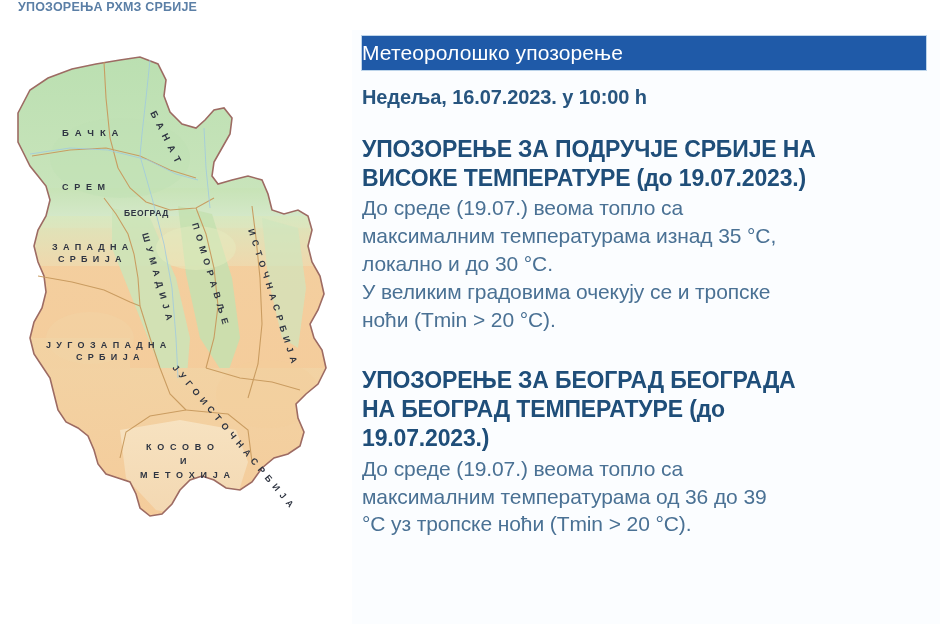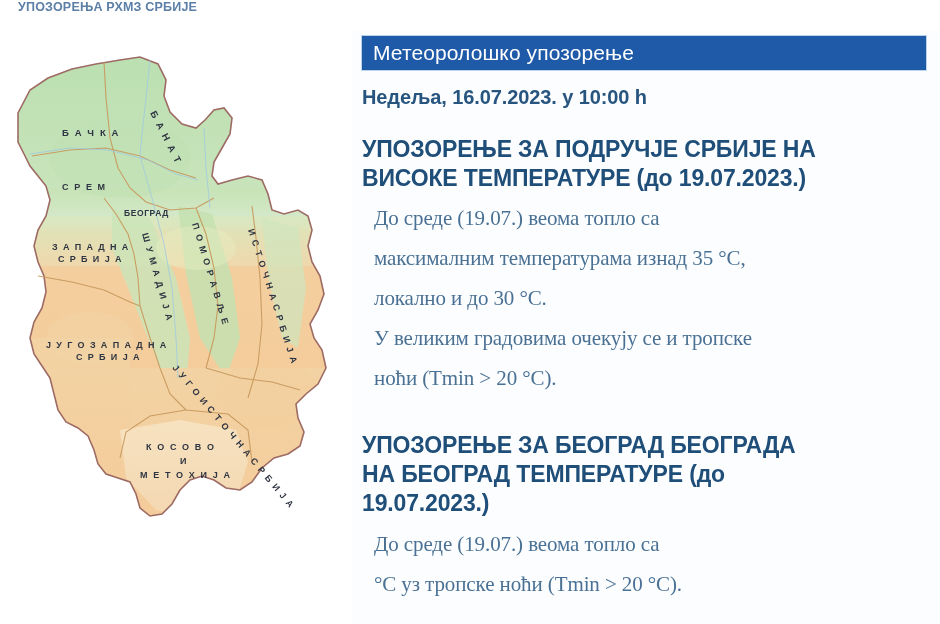--- a/index.html
+++ b/index.html
@@ -56,21 +56,20 @@
     position: absolute;
     left: 9px;
     top: 5px;
     width: 566px;
     height: 36px;
     background: #1f5aa8;
     border: 1px solid #bcd4ea;
     box-sizing: border-box;
     display: flex;
     align-items: center;
-    padding-left: 11px;
   }
   .warning-bar-label {
     color: #ffffff;
     font-size: 21px;
     font-weight: 400;
     letter-spacing: 0.1px;
     white-space: nowrap;
   }
 
   .warning-body {
@@ -102,21 +101,21 @@
   .alert-heading .lc { text-transform: none; }
 
   .alert-text {
     font-size: 21px;
     font-weight: 400;
     color: #4a7194;
     line-height: 1.33;
     margin: 0;
     letter-spacing: -0.1px;
   }
-  .alert-text p { margin: 12px; font-family: Liberation Serif, serif; }
+  .alert-text p { margin: 0; }
 
   .gap { height: 26px; }
 
   
   .mlabel {
     font-family: "Liberation Sans", sans-serif;
     font-weight: bold;
     fill: #2f3542;
   }
 </style>
@@ -290,18 +289,19 @@
     <div class="gap"></div>
 
     <div class="alert-block">
       <div class="alert-heading">
         <span>УПОЗОРЕЊЕ ЗА БЕОГРАД БЕОГРАДА</span><br>
         <span>НА БЕОГРАД ТЕМПЕРАТУРЕ (</span><span class="lc">до</span><br>
         <span>19.07.2023.)</span>
       </div>
       <div class="alert-text">
         <p>До среде (19.07.) веома топло са</p>
+        <p>максималним температурама од 36 до 39</p>
         <p>°C уз тропске ноћи (Tmin &gt; 20 °C).</p>
       </div>
     </div>
 
   </div>
 </div>
 
 </body></html>

